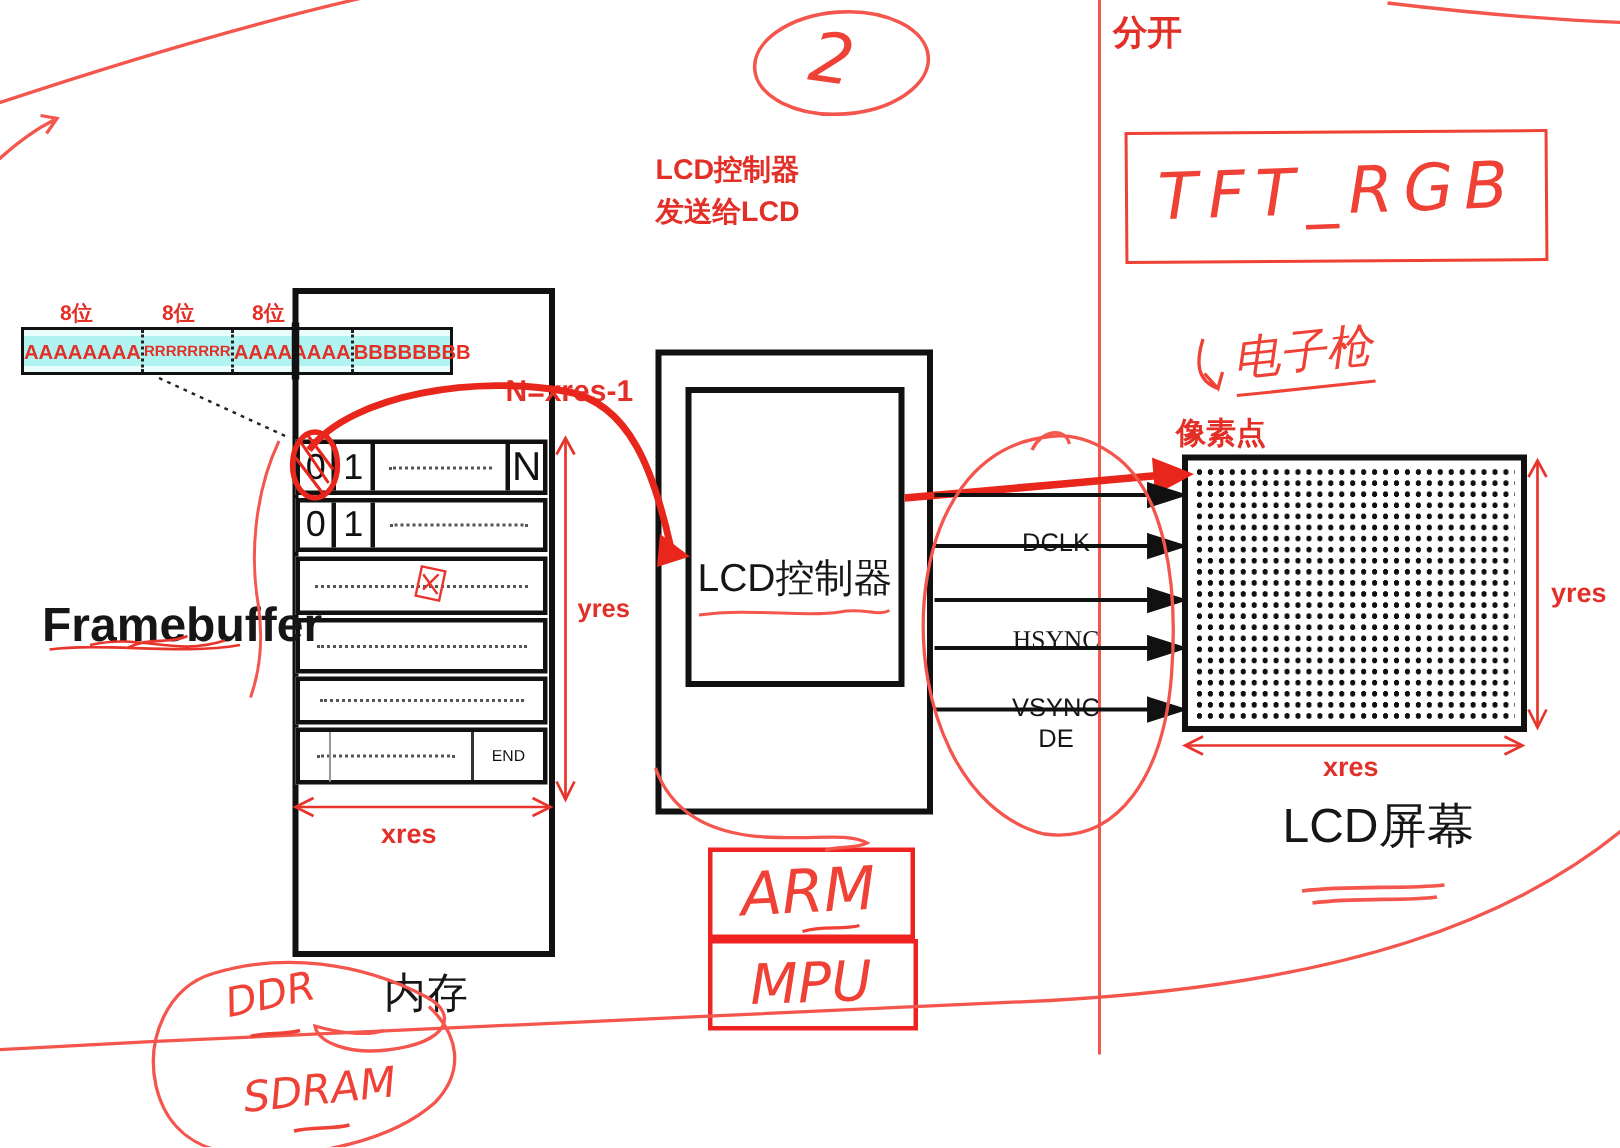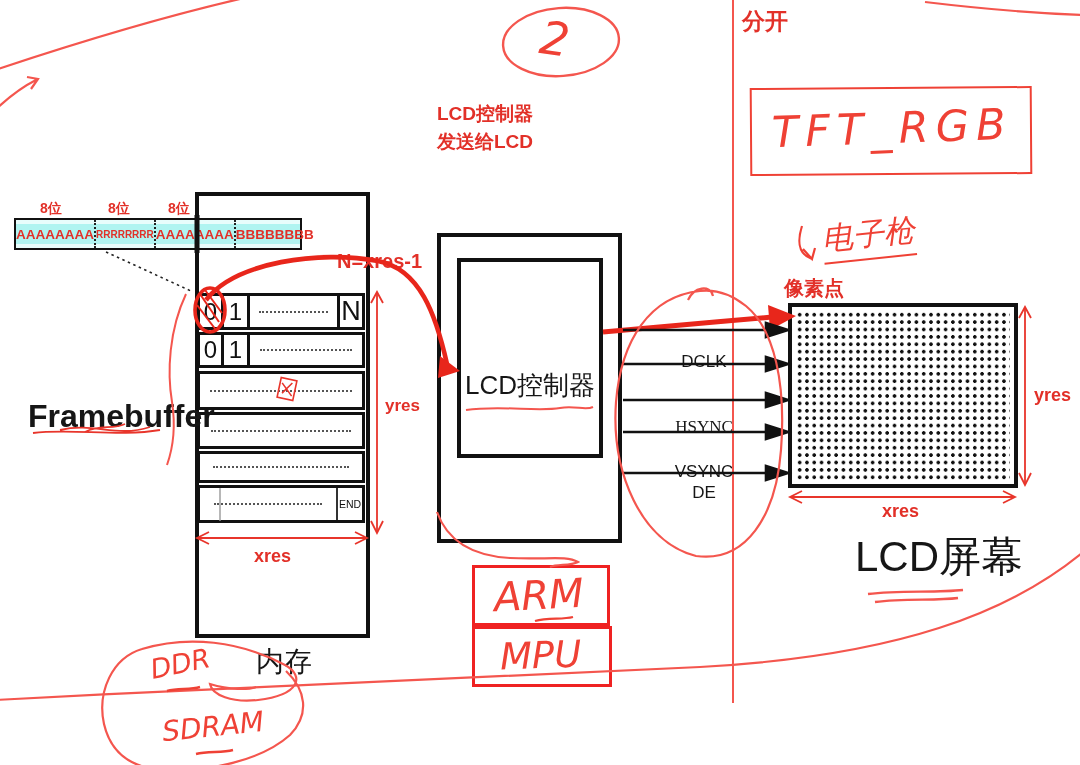--- a/index.html
+++ b/index.html
@@ -72,21 +72,21 @@
   </div>
   <div class="mrow" style="top:451px;height:32px;">
     <div class="cell" style="flex:1;">
         <div class="dotline" style="width:84%;"></div>
       </div>
   </div>
   <div class="mrow" style="top:485px;height:38px;">
     <div class="cell" style="flex:1;">
         <div class="dotline" style="width:80%;"></div>
       </div>
-    <div class="cell" style="width:26px;border-left:2px solid #333;font-size:10.5px;">END</div>
+    <div class="cell" style="width:48px;border-left:2px solid #333;font-size:10.5px;">END</div>
   </div>
 
   <div class="abs redtext" style="left:337px;top:250px;font-size:20px;">N=xres-1</div>
   <div class="abs blk" style="left:28px;top:398px;font-size:32px;font-weight:bold;">Framebuffer</div>
   <div class="abs redtext" style="left:385px;top:396px;font-size:17px;">yres</div>
   <div class="abs redtext" style="left:254px;top:546px;font-size:18px;">xres</div>
   <div class="abs blk" style="left:256px;top:643px;font-size:28px;">内存</div>
 
   <div class="abs redtext" style="left:437px;top:100px;font-size:19px;line-height:28px;">
     <span style="display:block;">LCD控制器</span>
@@ -100,21 +100,21 @@
   <div class="siglabel" style="top:352px;">DCLK</div>
   <div class="siglabel" style="top:417px;font-family:Liberation Serif, serif;">HSYNC</div>
   <div class="siglabel" style="top:441px;margin-top:21px;">VSYNC</div>
   <div class="siglabel" style="top:483px;">DE</div>
 
   <div class="abs" style="left:788px;top:303px;width:230px;height:185px;border:4px solid #111;box-sizing:border-box;background:#fff;">
     <div class="dotgrid" style="position:absolute;left:4px;top:4px;right:4px;bottom:4px;"></div>
   </div>
   <div class="abs redtext" style="left:1034px;top:385px;font-size:18px;">yres</div>
   <div class="abs redtext" style="left:882px;top:501px;font-size:18px;">xres</div>
-  <div class="abs blk" style="left:855px;top:529px;font-size:42px;text-align:center;">LCD屏幕</div>
+  <div class="abs blk" style="left:855px;top:529px;font-size:32px;text-align:center;">LCD屏幕</div>
 
   <div class="abs" style="left:472px;top:565px;width:138px;height:61px;border:3px solid #ef2222;box-sizing:border-box;"></div>
   <div class="abs hand" style="left:494px;top:572px;font-size:40px;transform:rotate(-3deg);">ARM</div>
   <div class="abs" style="left:472px;top:626px;width:140px;height:61px;border:3px solid #ef2222;box-sizing:border-box;"></div>
   <div class="abs hand" style="left:500px;top:634px;font-size:37px;transform:rotate(-2deg);">MPU</div>
 
   <div class="abs hand" style="left:150px;top:648px;font-size:27px;transform:rotate(-12deg);">DDR</div>
   <div class="abs hand" style="left:162px;top:710px;font-size:28px;transform:rotate(-6deg);">SDRAM</div>
 
   <svg width="1080" height="765" viewBox="0 0 1080 765" style="z-index:5;">

